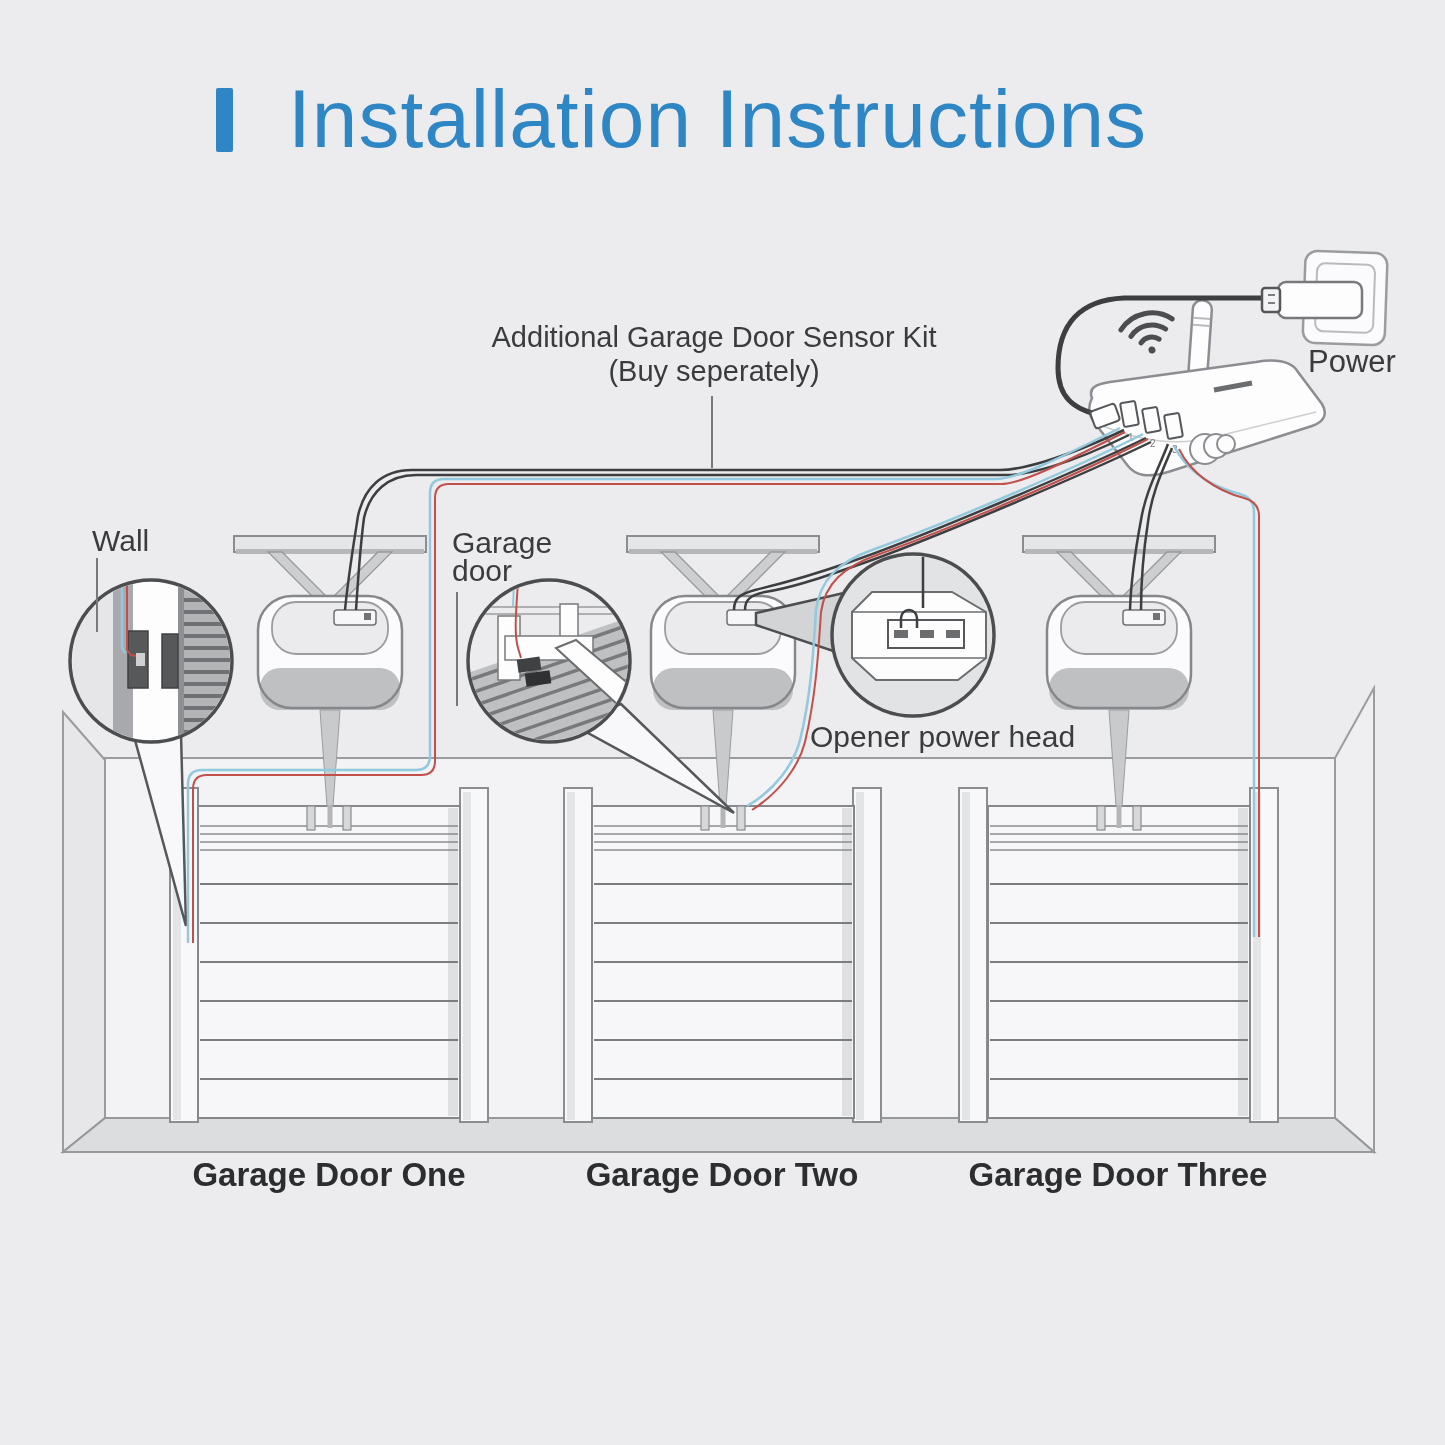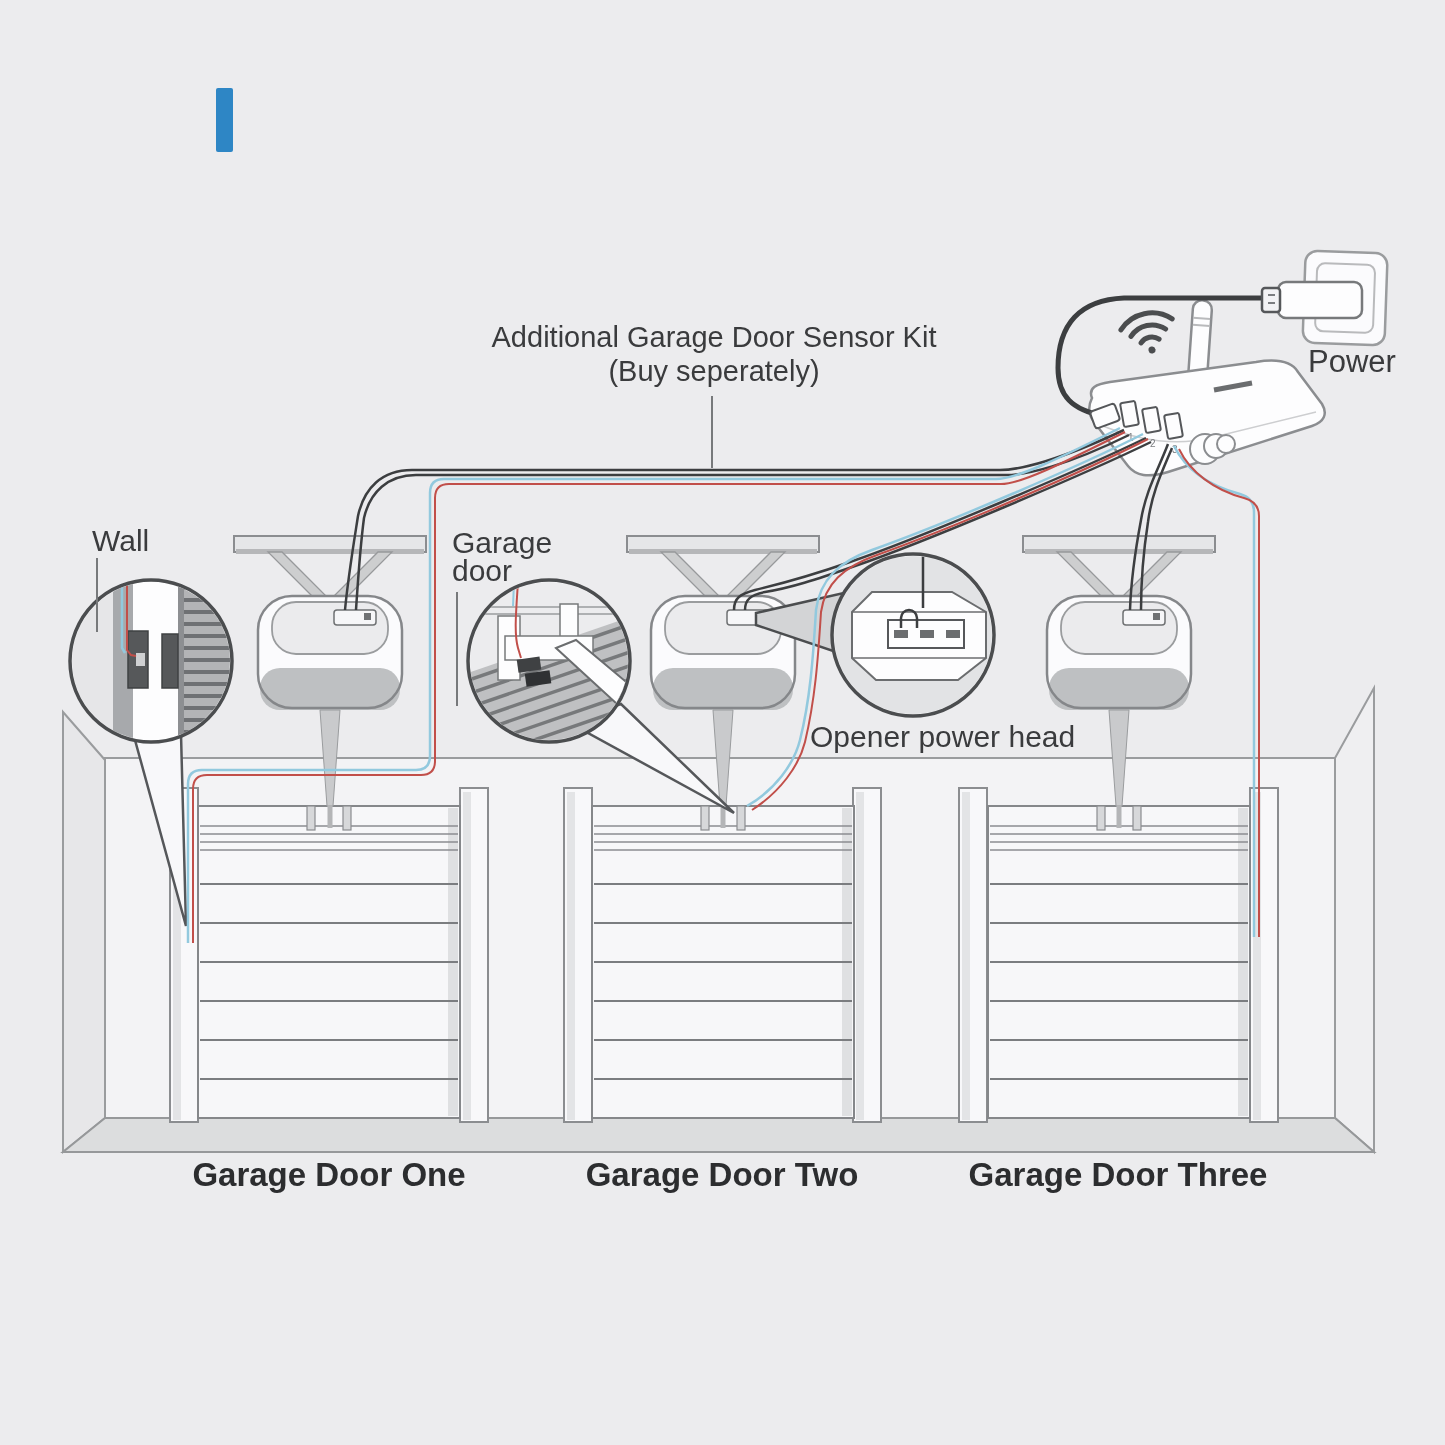--- a/index.html
+++ b/index.html
@@ -24,20 +24,21 @@
   .lbl-mid{text-anchor:middle;}
   .door-lbl{fill:#2c2d2f;font-size:33px;font-weight:600;text-anchor:middle;}
   .port-num{fill:#7b7d80;font-size:10px;}
 </style>
 </head>
 <body>
 
 <div class="stage">
 
   <div class="title-bar" style="background: rgb(46, 134, 197);"></div>
+  <div class="title-text" style="color: rgb(46, 134, 197);">Installation Instructions</div>
 
   <svg width="1445" height="1445" viewBox="0 0 1445 1445">
     <defs>
       <clipPath id="clipWall">
           <circle cx="151" cy="661" r="79"></circle>
         </clipPath>
       <clipPath id="clipDoorZoom">
           <circle cx="549" cy="661" r="79"></circle>
         </clipPath>
       <clipPath id="clipHead">

